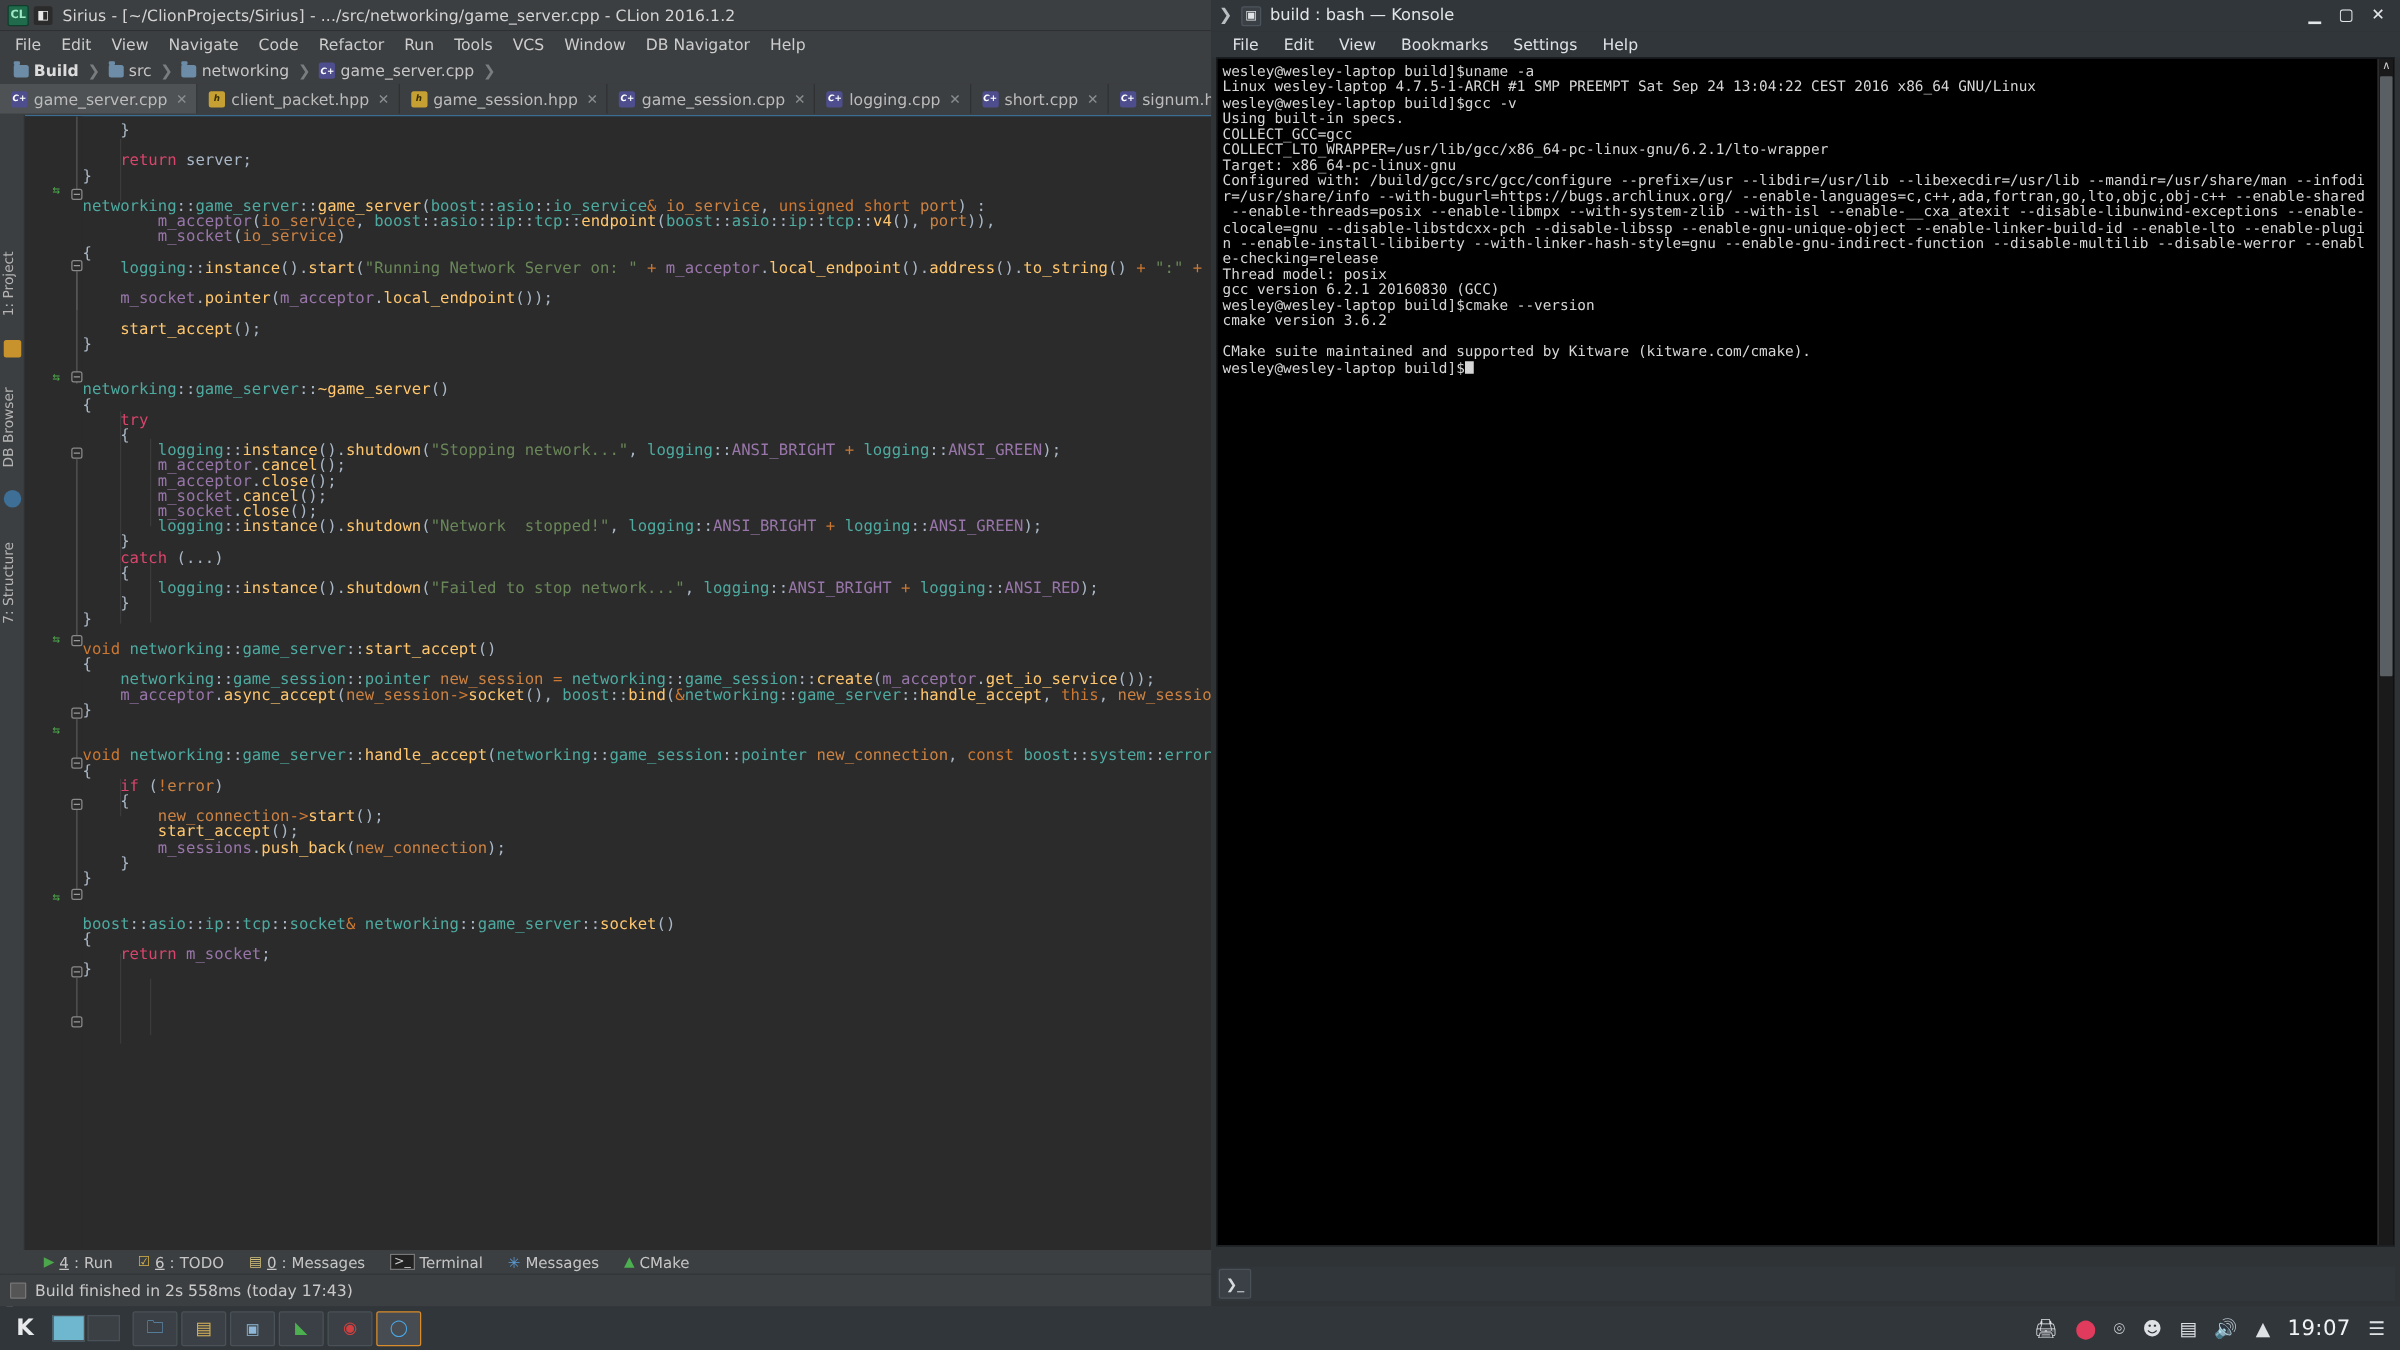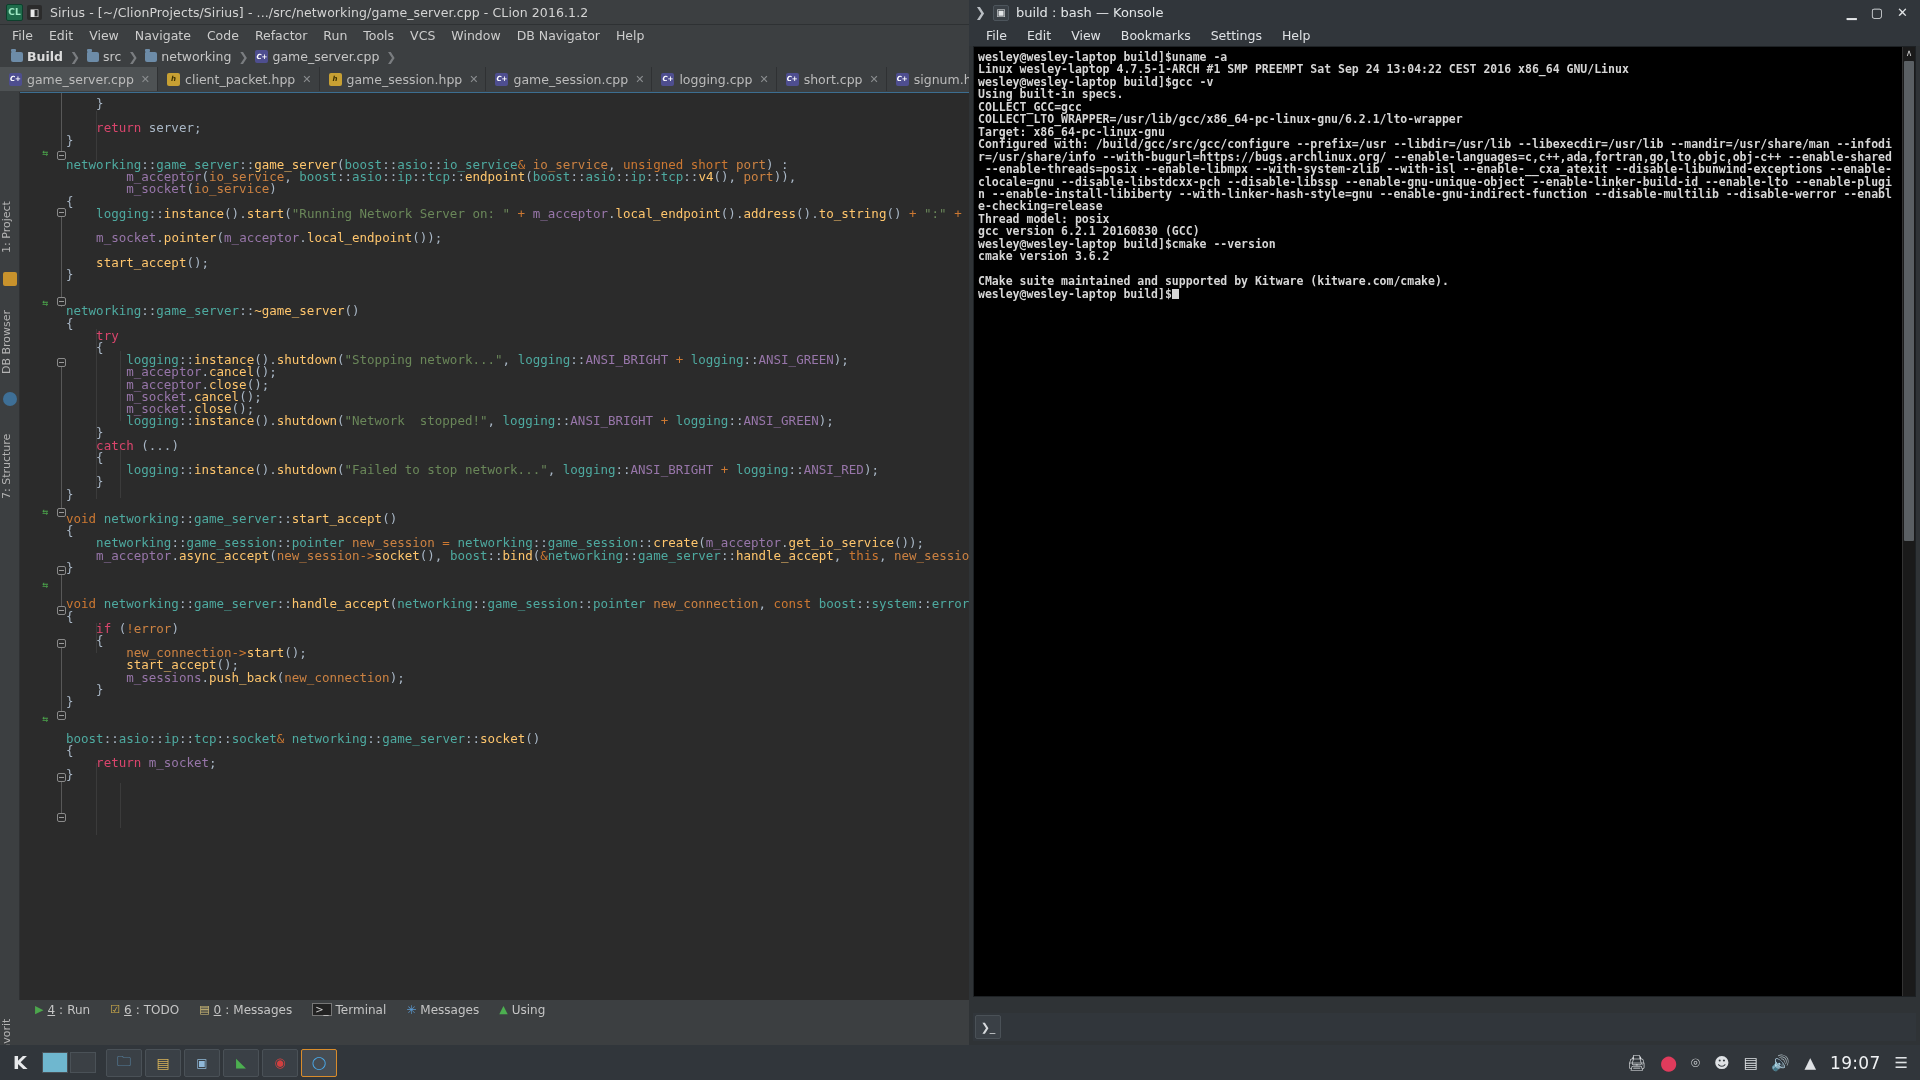--- a/index.html
+++ b/index.html
@@ -99,21 +99,21 @@
   .k-ico-box { width:16px; height:16px; background:#3a4046; border:1px solid #4d555c;
       border-radius:2px; display:inline-flex; align-items:center; justify-content:center;
       color:#e1e4e6; font-size:10px;}
   .k-wbtns { display:flex; gap:14px; align-items:center; padding-right:6px; color:#e3e6e8; font-size:13px;}
   .k-menubar { height:21px; background:#31363b; display:flex; align-items:center; padding-left:8px;
       font-size:12.5px; gap:2px;}
   .k-menubar .mi { padding:1px 9px; color:#dfe2e5; }
   .k-term { position:absolute; left:4px; top:46px; right:4px; bottom:48px; background:#000;
       border:1px solid #1d2124; overflow:hidden; }
   .k-text { font-family:"DejaVu Sans Mono", monospace; font-size:11.5px; line-height:12.45px;
-      color:#d6d6d6; white-space:pre; padding:4px 0 0 4px;font-weight:bold; }
+      color:#d6d6d6; white-space:pre; padding:4px 0 0 4px; }
   .k-cursor { display:inline-block; width:7px; height:10px; background:#d6d6d6;
       vertical-align:-1px; }
   .k-scroll { position:absolute; right:0; top:0; bottom:0; width:13px; background:#1a1a1a;
       border-left:1px solid #333; }
   .k-scroll-up { color:#cfcfcf; font-size:9px; text-align:center; line-height:12px; }
   .k-scroll-thumb { position:absolute; left:1px; right:1px; background:#5a5f63; border-radius:1px; }
   .k-tabbar { position:absolute; left:4px; right:4px; bottom:4px; height:28px; background:#31363b;
       display:flex; align-items:center; }
   .k-newtab { width:26px; height:24px; margin-left:2px; background:#3a4046; border:1px solid #4a5157;
       border-radius:2px; display:flex; align-items:center; justify-content:center;
@@ -354,24 +354,28 @@
     <span class="tw-item">
       <span style="color:#cfcfcf;font-size:10px;background:#222;border:1px solid #777;padding:0 2px;">&gt;_</span>
       <span>Terminal</span>
     </span>
     <span class="tw-item">
       <span style="color:#5b9bd5;font-size:12px;">✳</span>
       <span>Messages</span>
     </span>
     <span class="tw-item">
       <span style="color:#4caf50;font-size:11px;">▲</span>
-      <span>Using</span>
-    </span>
-  </div>
-
+      <span>CMake</span>
+    </span>
+  </div>
+
+  <div class="statusbar">
+    <span class="sb-ico"></span>
+    <span>Build finished in 2s 558ms (today 17:43)</span>
+  </div>
 </div>
 
 <div id="konsole">
   <div class="k-title">
     <div class="k-left">
       <span class="k-ico-arrow">❯</span>
       <span class="k-ico-box">▣</span>
       <span>build : bash — Konsole</span>
     </div>
     <div class="k-wbtns">

